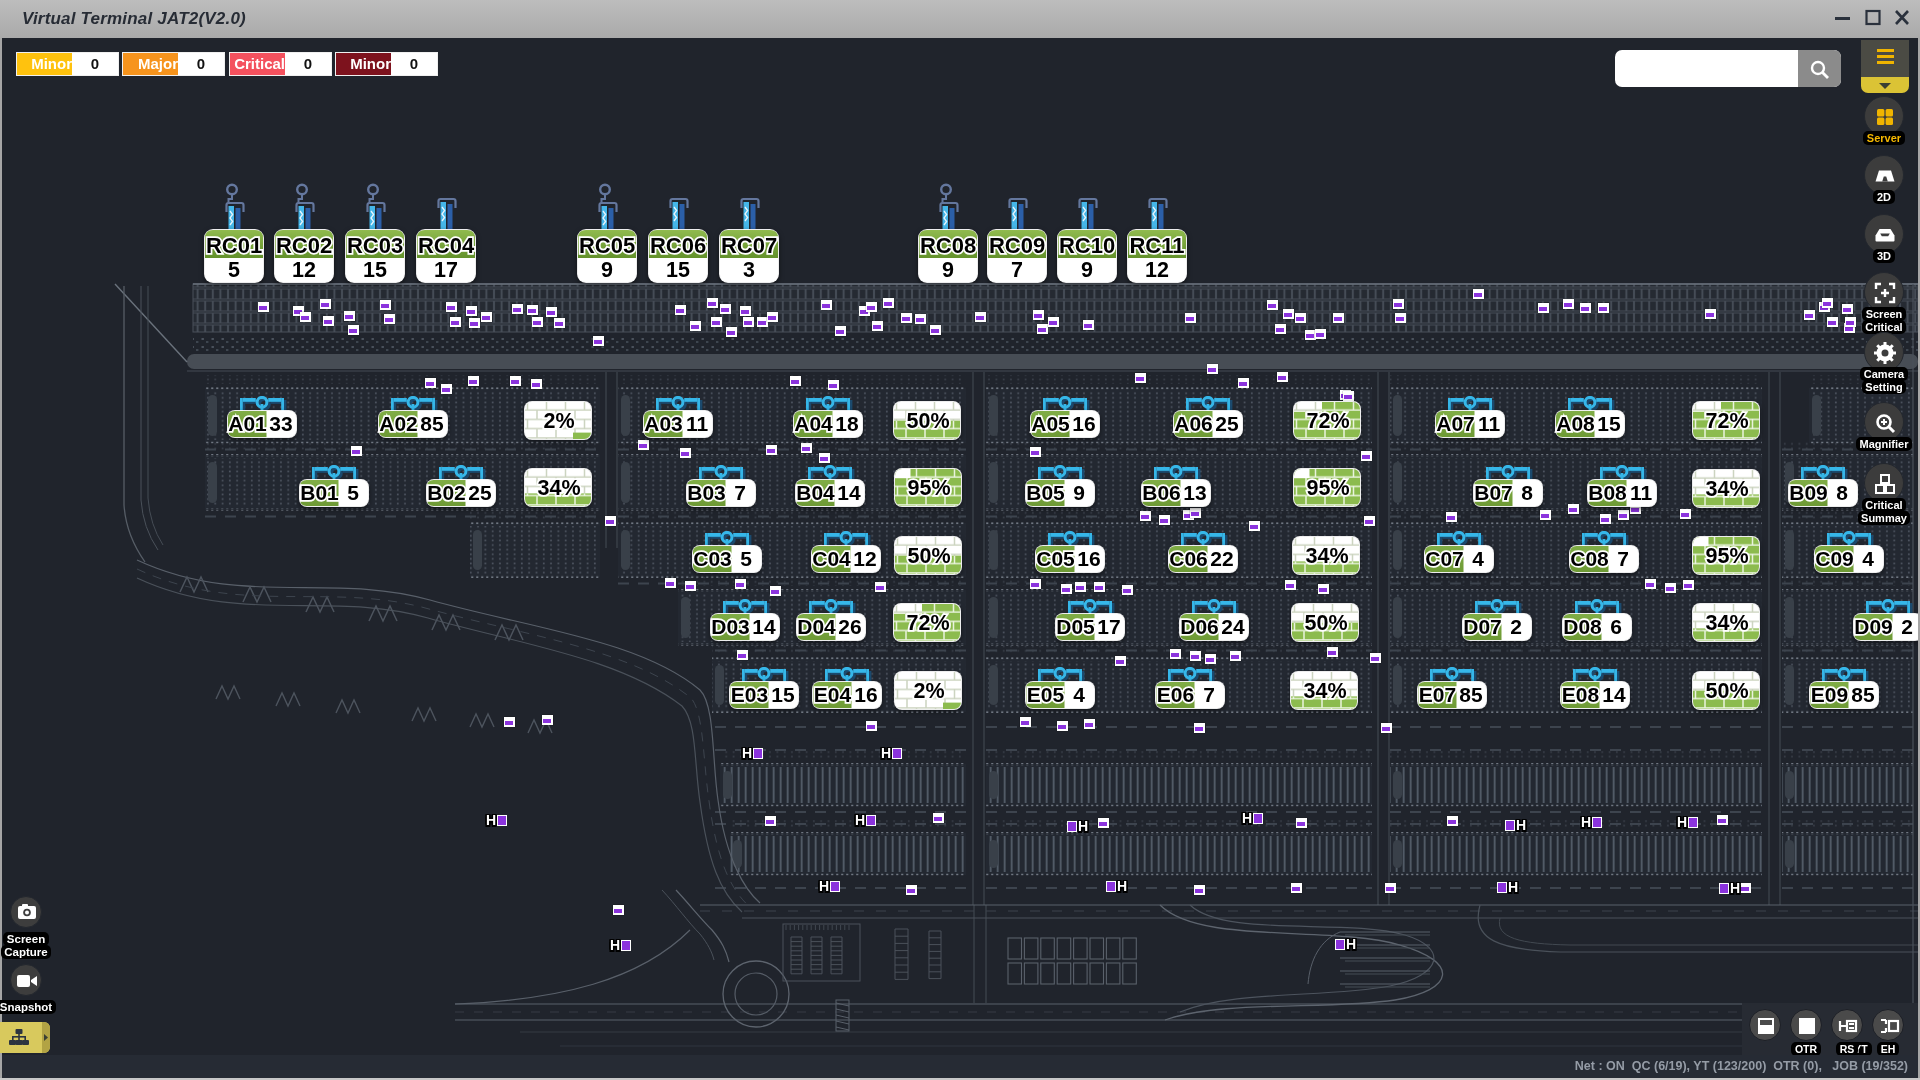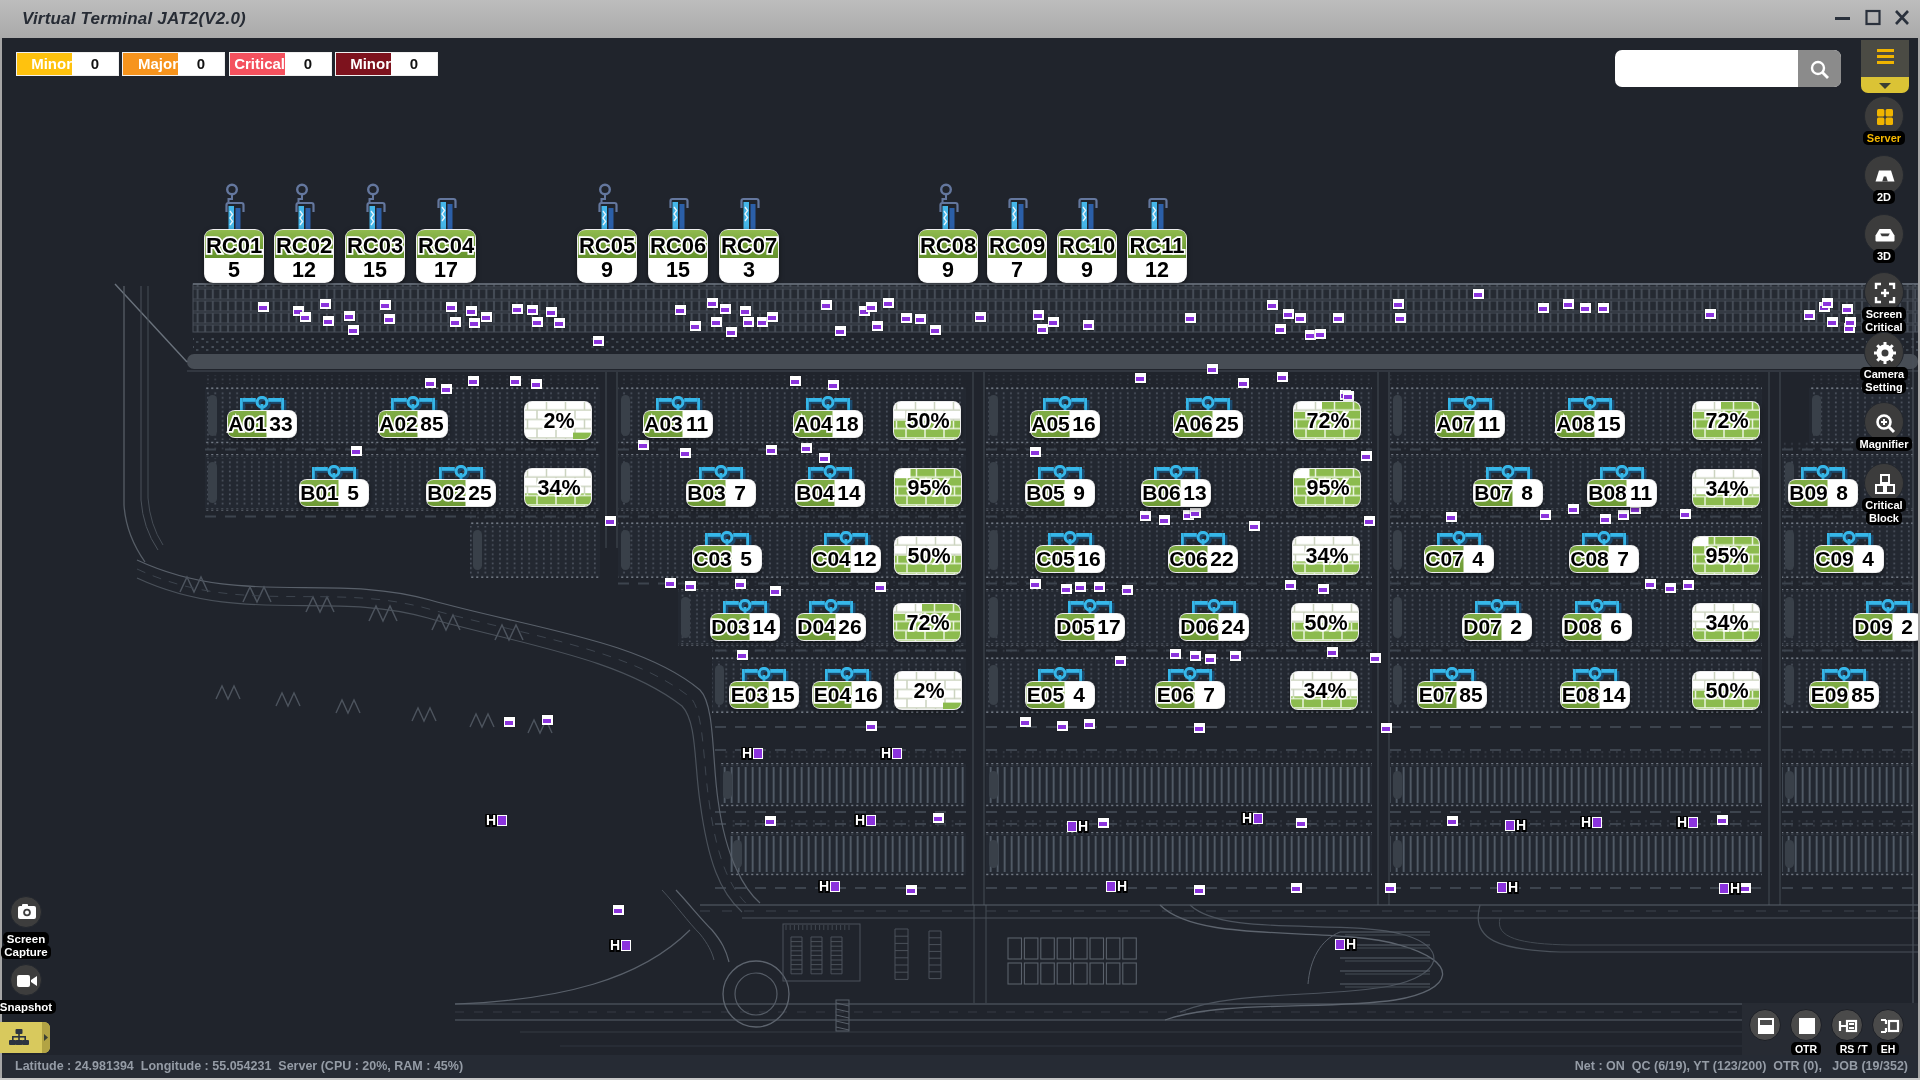--- a/index.html
+++ b/index.html
@@ -2748,21 +2748,21 @@
     <div class="sbtn" style="top:463px"><svg width="40" height="40">
         <g transform="translate(20,20)">
           <g fill="none" stroke="#fff" stroke-width="2">
             <rect x="-4" y="-9" width="8" height="8"></rect>
             <rect x="-9" y="1" width="8" height="8"></rect>
             <rect x="1" y="1" width="8" height="8"></rect>
           </g>
         </g>
       </svg></div>
     <div class="slbl" style="top:498px"><span>Critical</span></div>
-    <div class="slbl" style="top:511px"><span>Block</span></div>
+    <div class="slbl" style="top:511px"><span>Summay</span></div>
 <div class="cbtn" style="top:896px"><svg width="32" height="32">
         <g transform="translate(16,16)">
           <g fill="#fff">
             <rect x="-9" y="-7" width="18" height="13" rx="2"></rect>
             <rect x="-5" y="-9" width="6" height="3" rx="1"></rect>
           </g>
           <circle r="3.8" cy="-0.5" fill="#3d3d3d"></circle>
           <circle r="2" cy="-0.5" fill="#fff"></circle>
         </g>
       </svg></div>
@@ -2818,15 +2818,14 @@
           <rect x="-10" y="3" width="7" height="5" rx="1"></rect>
           <rect x="-3.5" y="3" width="7" height="5" rx="1"></rect>
           <rect x="3" y="3" width="7" height="5" rx="1"></rect>
           <rect x="-0.8" y="-4" width="1.6" height="8"></rect>
           <rect x="-7" y="-1" width="14" height="1.6"></rect>
           <rect x="-7" y="-1" width="1.6" height="5"></rect>
           <rect x="5.4" y="-1" width="1.6" height="5"></rect>
         </g>
       </svg></div>
 <div id="sbar">
-      <span class="l">Latitude : 24.981394&nbsp;&nbsp;Longitude : 55.054231&nbsp;&nbsp;Server (CPU : 20%, RAM : 45%)</span>
 <span class="r">Net : ON&nbsp;&nbsp;QC (6/19), YT (123/200)&nbsp;&nbsp;OTR (0),&nbsp;&nbsp;&nbsp;JOB (19/352)</span>
     </div>
 </div>
 </body></html>

